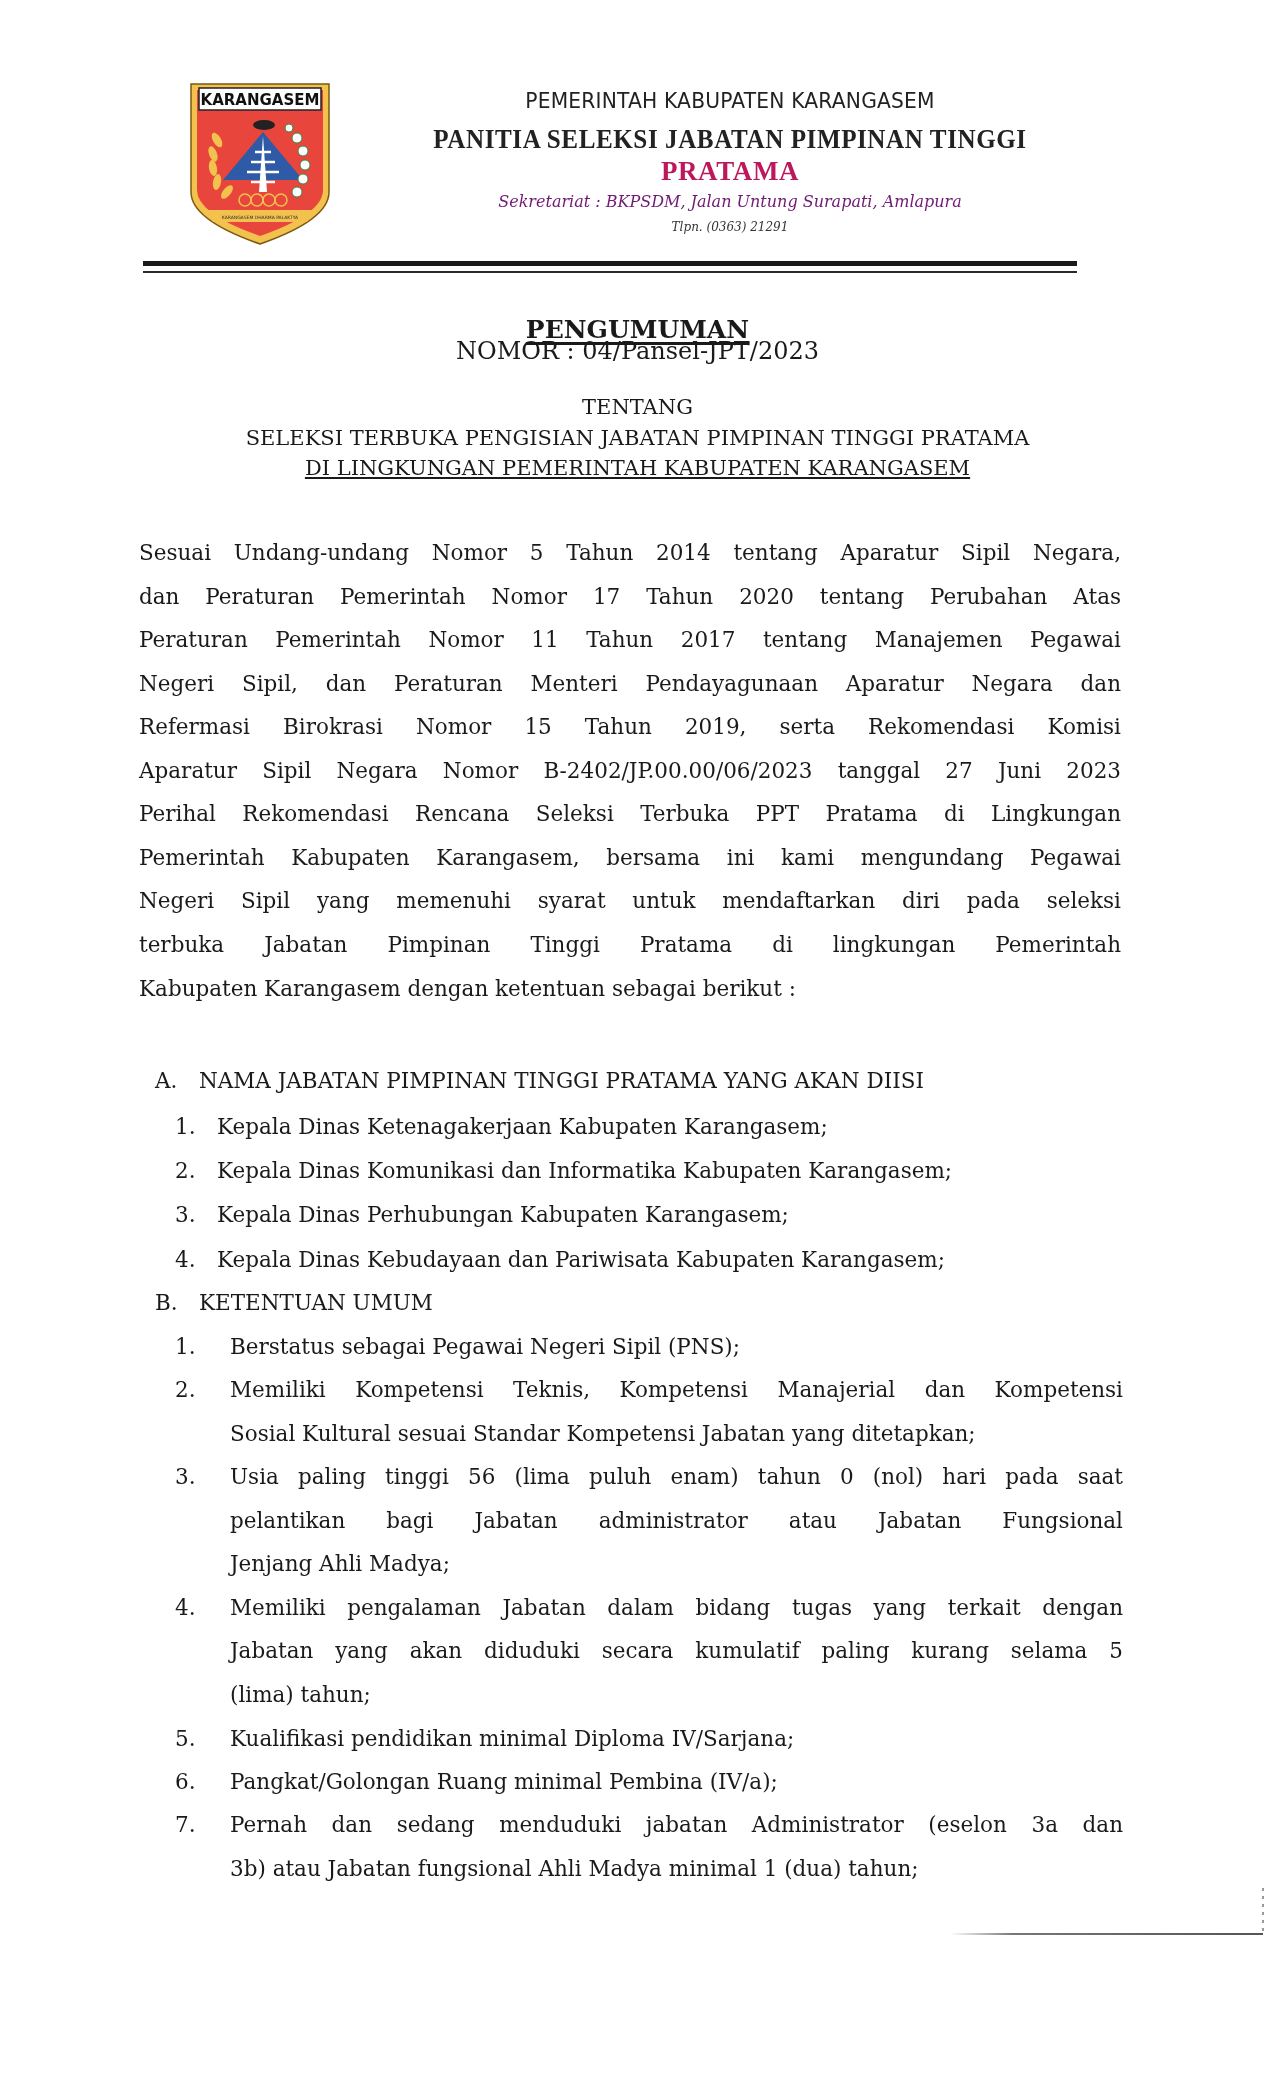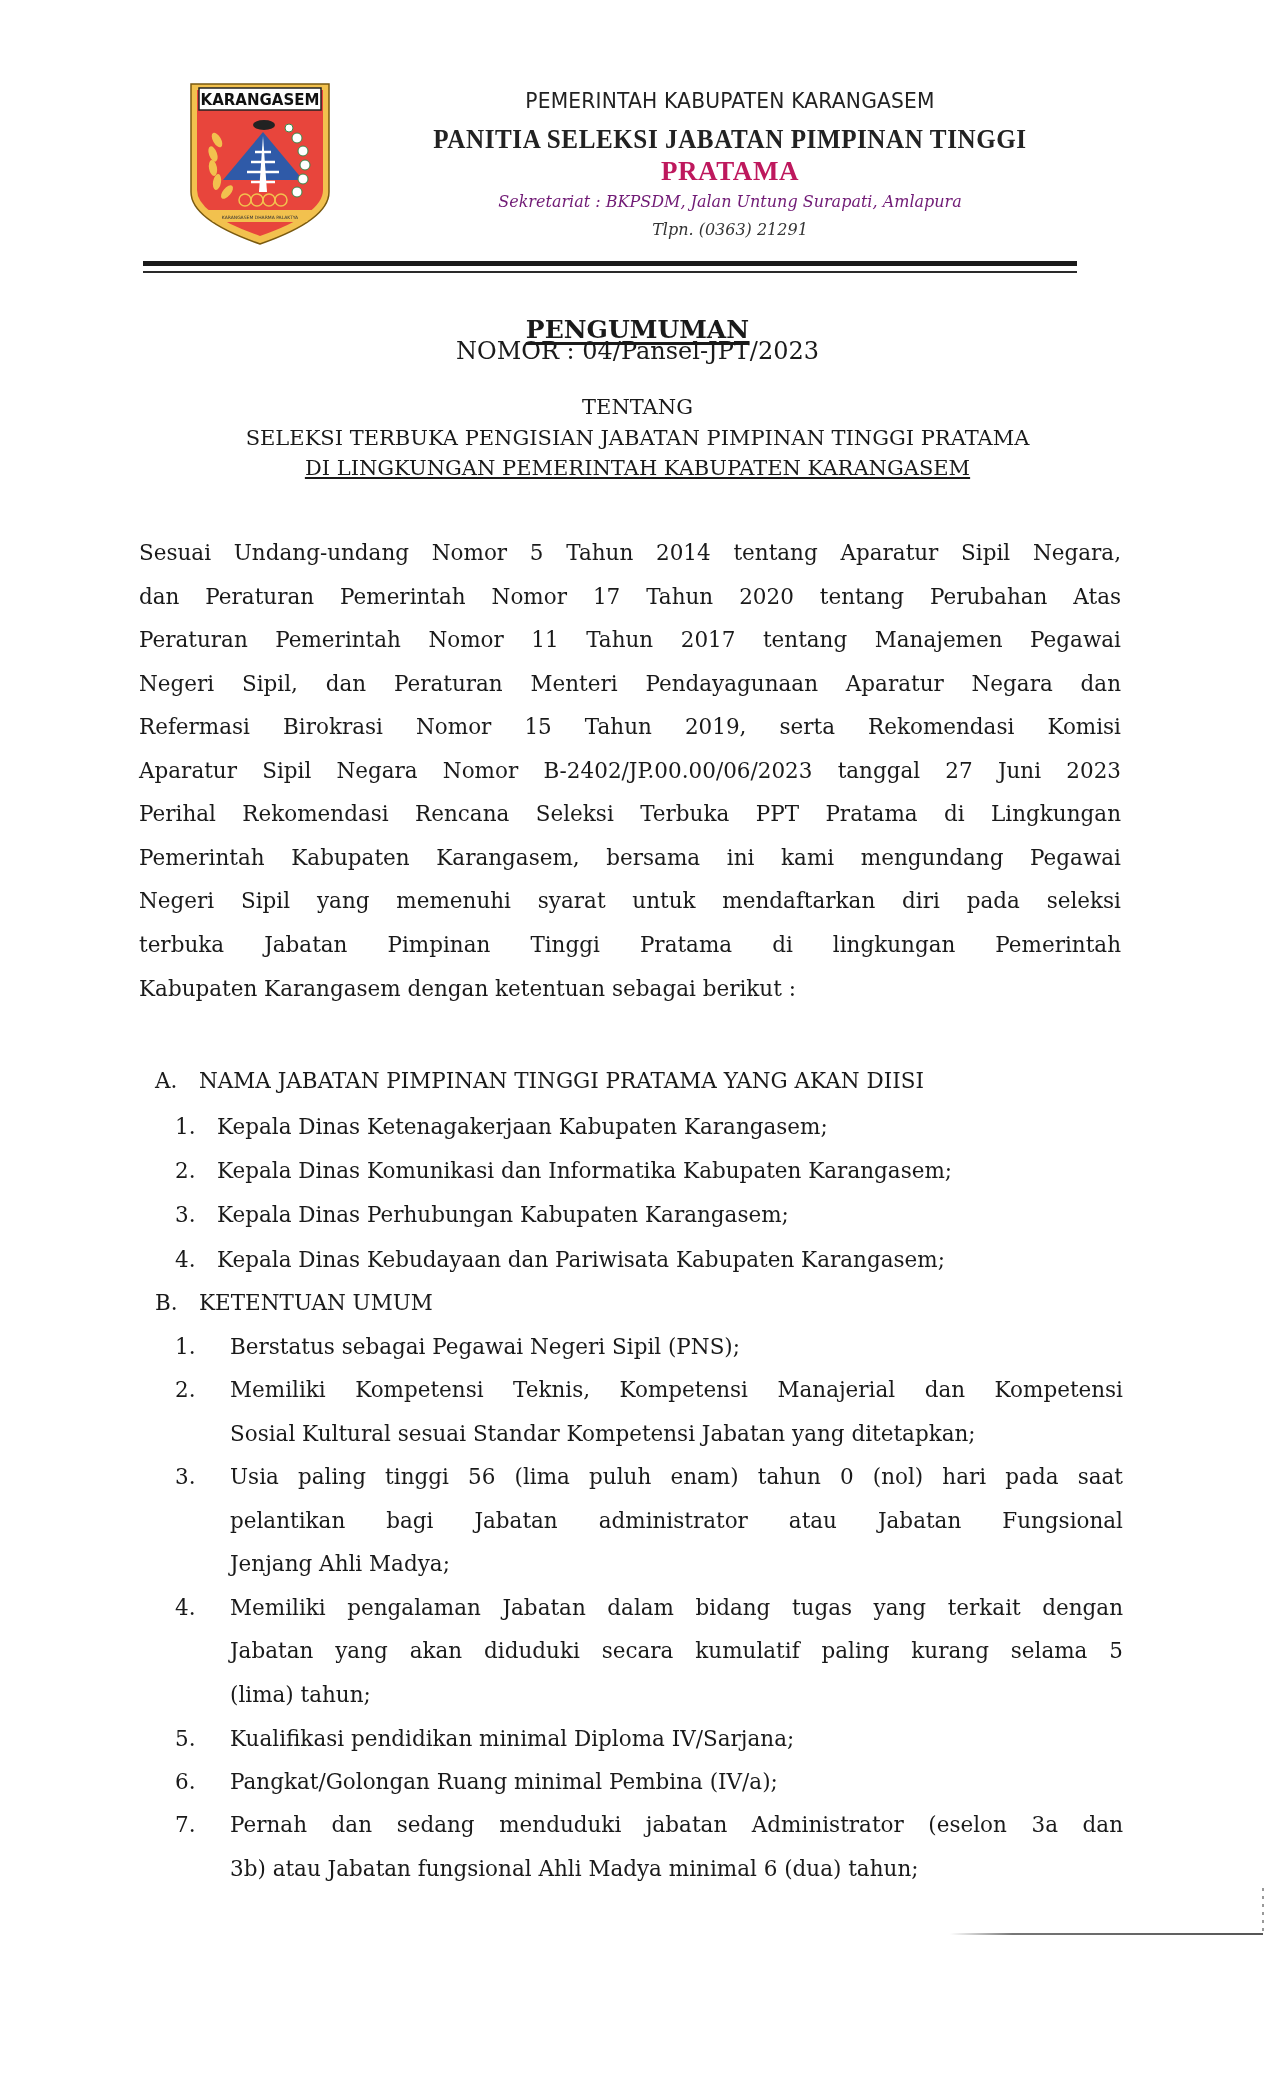--- a/index.html
+++ b/index.html
@@ -6,21 +6,21 @@
   body { width: 1275px; height: 2100px; position: relative; overflow: hidden; color: #1a1a1a; }
   .page { position: absolute; left: 0; top: 0; width: 1275px; height: 2018px; background: #fff; }
 
   
   .logo { position: absolute; left: 185px; top: 80px; width: 150px; height: 168px; }
   .lh { position: absolute; left: 340px; width: 780px; text-align: center; white-space: nowrap; }
   .lh-gov { top: 88px; font-family: "DejaVu Sans", sans-serif; font-size: 22px; letter-spacing: 0.2px; color: #222; transform: scaleX(0.92); }
   .lh-panitia { top: 124px; font-family: "Liberation Serif", serif; font-weight: bold; font-size: 27px; letter-spacing: 0.6px; color: #222; transform: scaleX(0.93); }
   .lh-pratama { top: 156px; font-family: "Liberation Serif", serif; font-weight: bold; font-size: 27px; letter-spacing: 0.6px; color: #be185d; }
   .lh-sek { top: 192px; font-family: "DejaVu Serif", serif; font-style: italic; font-size: 16px; color: #701a75; }
-  .lh-tlp { top: 220px; font-family: "DejaVu Serif", serif; font-style: italic; font-size: 16px; color: #333; }
+  .lh-tlp { top: 220px; font-family: "DejaVu Serif", serif; font-style: italic; font-size: 12px; color: #333; }
   .rule-thick { position: absolute; left: 143px; top: 261px; width: 934px; height: 5px; background: #1a1a1a; }
   .rule-thin { position: absolute; left: 143px; top: 271px; width: 934px; height: 2px; background: #2a2a2a; }
 
   
   .center { position: absolute; left: 0; width: 1275px; text-align: center; font-family: "DejaVu Serif", serif; white-space: nowrap; }
   .title { top: 303px; font-size: 25px; font-weight: bold; margin-top: 12px; }
   .title span { text-decoration: underline; text-decoration-thickness: 3px; text-underline-offset: 4px; }
   .nomor { top: 337px; font-size: 24px; }
   .tentang { top: 395px; font-size: 21px; }
   .subj1 { top: 426px; font-size: 21px; }
@@ -177,18 +177,18 @@
 
     <div class="item b" style="top:1769px">
         <span class="num">6.</span>
         <span class="txt">Pangkat/Golongan Ruang minimal Pembina (IV/a);</span>
       </div>
 
     <div class="item b" style="top:1812px">
         <span class="num">7.</span>
         <span class="txt full">Pernah dan sedang menduduki jabatan Administrator (eselon 3a dan</span>
       </div>
-    <div class="cont last" style="top:1856px">3b) atau Jabatan fungsional Ahli Madya minimal 6 (dua) tahun;</div>
+    <div class="cont last" style="top:1856px">3b) atau Jabatan fungsional Ahli Madya minimal 1 (dua) tahun;</div>
   </div>
 
   <div class="scan-line"></div>
   <div class="scan-tick"></div>
 </div>
 
 </body></html>

